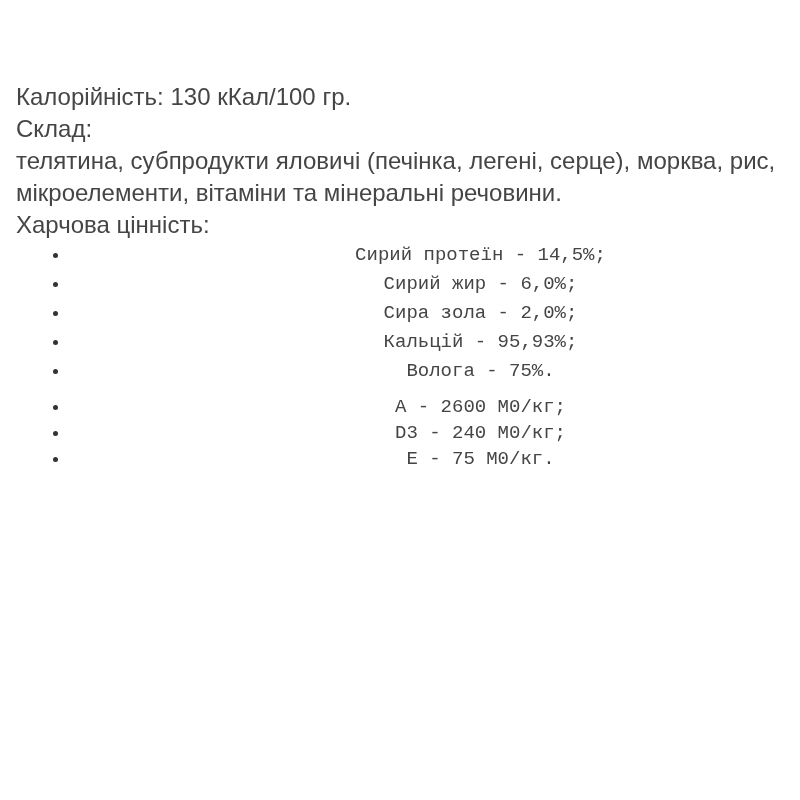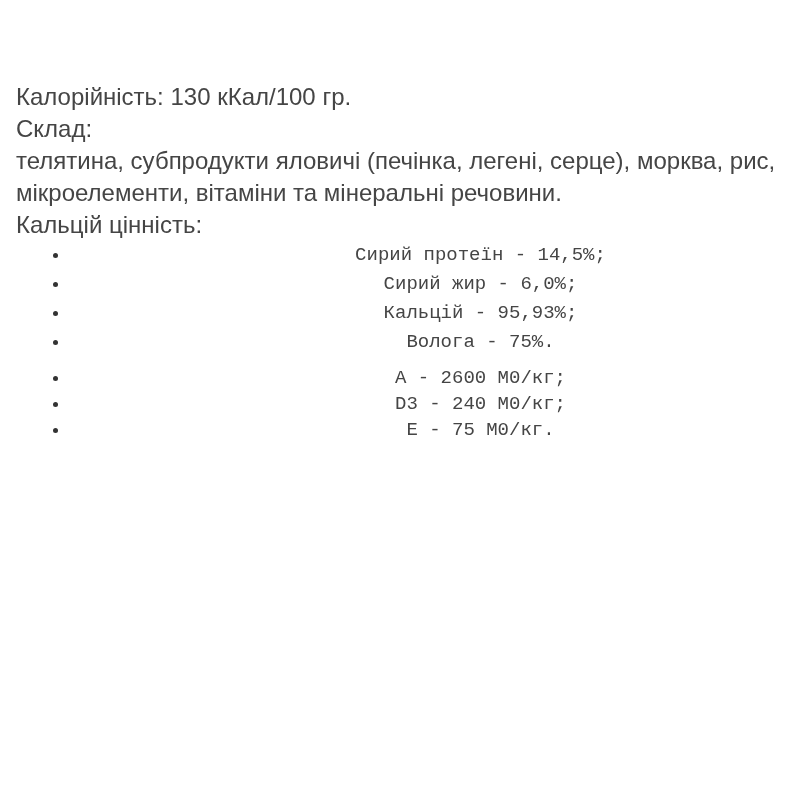--- a/index.html
+++ b/index.html
@@ -62,30 +62,34 @@
 <body>
 
 <div class="page">
 
   <p class="lg calories">Калорійність: 130 кКал/100 гр.</p>
 
   <p class="lg h-sklad">Склад:</p>
 
   <p class="lg para">телятина, субпродукти яловичі (печінка, легені, серце), морква, рис, мікроелементи, вітаміни та мінеральні речовини.</p>
 
-  <p class="lg h-food">Кальцій цінність:</p>
+  <p class="lg h-food">Харчова цінність:</p>
 
   <ul class="blist food">
     <li>
       <span class="dot"></span>
       <span class="li-text">Сирий протеїн - 14,5%;</span>
     </li>
     <li>
       <span class="dot"></span>
       <span class="li-text">Сирий жир - 6,0%;</span>
+    </li>
+    <li>
+      <span class="dot"></span>
+      <span class="li-text">Сира зола - 2,0%;</span>
     </li>
     <li>
       <span class="dot"></span>
       <span class="li-text">Кальцій - 95,93%;</span>
     </li>
     <li>
       <span class="dot"></span>
       <span class="li-text">Волога - 75%.</span>
     </li>
   </ul>

